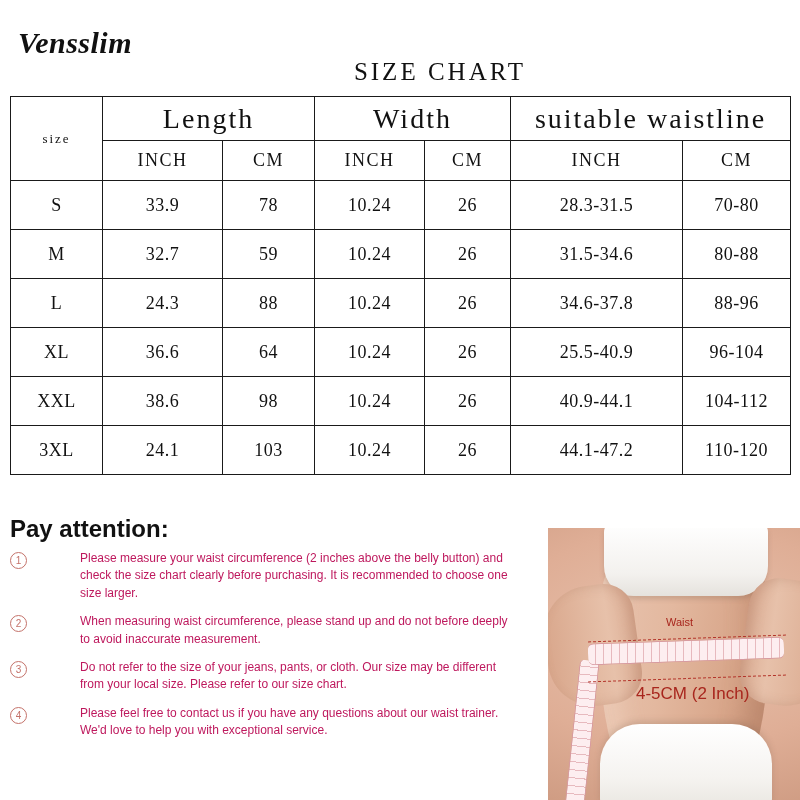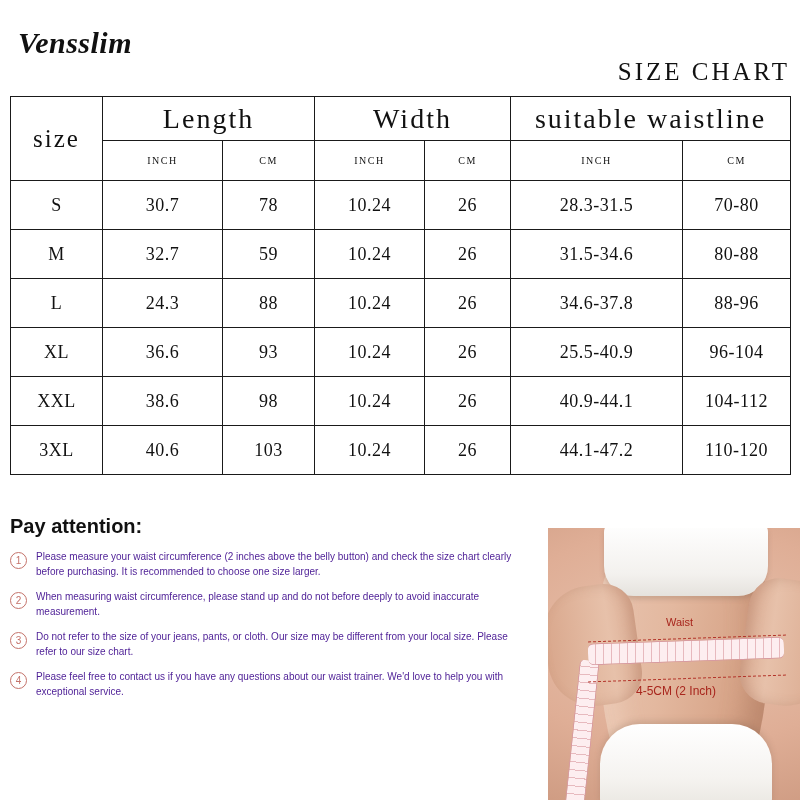--- a/index.html
+++ b/index.html
@@ -28,21 +28,21 @@
     letter-spacing: 0.5px;
   }
 
   
   .chart-wrap {
     position: absolute;
     left: 10px; top: 58px;
     width: 780px;
   }
   .chart-title {
-    text-align: right;
+    text-align: center;
     font-family: "Liberation Serif", serif;
     font-size: 25px;
     letter-spacing: 3px;
     color: #111;
     padding-bottom: 10px;
     padding-left: 80px;
   }
   table.size-chart {
     border-collapse: collapse;
     width: 780px;
@@ -55,46 +55,46 @@
     text-align: center;
     font-weight: normal;
     padding: 0;
   }
   .hdr-group {
     font-size: 28px;
     letter-spacing: 2px;
     height: 44px;
   }
   .hdr-size {
-    font-size: 25px;
+    font-size: 13px;
     letter-spacing: 2px;
   }
   .hdr-unit {
-    font-size: 10px;
+    font-size: 18px;
     letter-spacing: 1.5px;
     height: 40px;
   }
   .data-row td {
     height: 49px;
     font-size: 18px;
     letter-spacing: 0.5px;
   }
   .col-size { width: 92px; }
   .col-li   { width: 120px; }
   .col-lc   { width: 92px; }
   .col-wi   { width: 110px; }
   .col-wc   { width: 86px; }
   .col-si   { width: 172px; }
   .col-sc   { width: 108px; }
 
   
   .attention-title {
     position: absolute;
     left: 10px; top: 515px;
-    font-size: 20px;
+    font-size: 24px;
     font-weight: bold;
     color: #111;
   }
   .notes {
     position: absolute;
     left: 10px; top: 550px;
     width: 510px;
   }
   .note {
     display: flex;
@@ -107,23 +107,24 @@
     border: 1px solid #c4726a;
     border-radius: 50%;
     color: #c4726a;
     font-size: 10px;
     line-height: 15px;
     text-align: center;
     margin-right: 9px;
     margin-top: 2px;
   }
   .note-text {
-    font-size: 10px;
+    font-size: 12px;
     line-height: 1.45;
-    color: #4c1d95;
+    color: #be185d;
+    margin-left: 44px;
   }
 
   
   .photo {
     position: absolute;
     left: 533px; top: 528px;
     width: 272px; height: 272px;
     overflow: hidden;
     background: #5eead4;
     margin-left: 15px;
@@ -206,21 +207,21 @@
   .lbl-waist {
     position: absolute;
     left: 118px; top: 88px;
     font-size: 11px;
     color: #a8261d;
     font-family: "Liberation Sans", sans-serif;
   }
   .lbl-cm {
     position: absolute;
     left: 88px; top: 156px;
-    font-size: 12px;
+    font-size: 17px;
     color: #a8261d;
     font-family: "Liberation Sans", sans-serif;
     white-space: nowrap;
   }
 </style>
 </head>
 <body>
 
 <div id="page">
 
@@ -249,21 +250,21 @@
           <td class="hdr-unit">INCH</td>
           <td class="hdr-unit">CM</td>
           <td class="hdr-unit">INCH</td>
           <td class="hdr-unit">CM</td>
           <td class="hdr-unit">INCH</td>
           <td class="hdr-unit">CM</td>
         </tr>
 
         <tr class="data-row">
           <td>S</td>
-          <td>30.7</td>
+          <td>33.9</td>
           <td>78</td>
           <td>10.24</td>
           <td>26</td>
           <td>28.3-31.5</td>
           <td>70-80</td>
         </tr>
         <tr class="data-row">
           <td>M</td>
           <td>32.7</td>
           <td>59</td>
@@ -277,38 +278,38 @@
           <td>24.3</td>
           <td>88</td>
           <td>10.24</td>
           <td>26</td>
           <td>34.6-37.8</td>
           <td>88-96</td>
         </tr>
         <tr class="data-row">
           <td>XL</td>
           <td>36.6</td>
-          <td>93</td>
+          <td>64</td>
           <td>10.24</td>
           <td>26</td>
           <td>25.5-40.9</td>
           <td>96-104</td>
         </tr>
         <tr class="data-row">
           <td>XXL</td>
           <td>38.6</td>
           <td>98</td>
           <td>10.24</td>
           <td>26</td>
           <td>40.9-44.1</td>
           <td>104-112</td>
         </tr>
         <tr class="data-row">
           <td>3XL</td>
-          <td>40.6</td>
+          <td>24.1</td>
           <td>103</td>
           <td>10.24</td>
           <td>26</td>
           <td>44.1-47.2</td>
           <td>110-120</td>
         </tr>
       </tbody>
     </table>
   </div>
 

